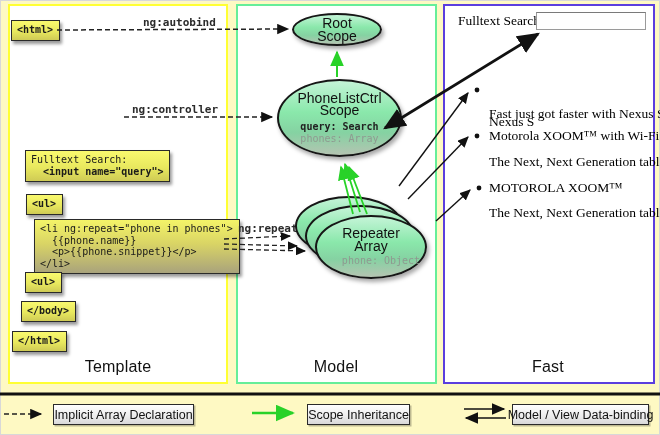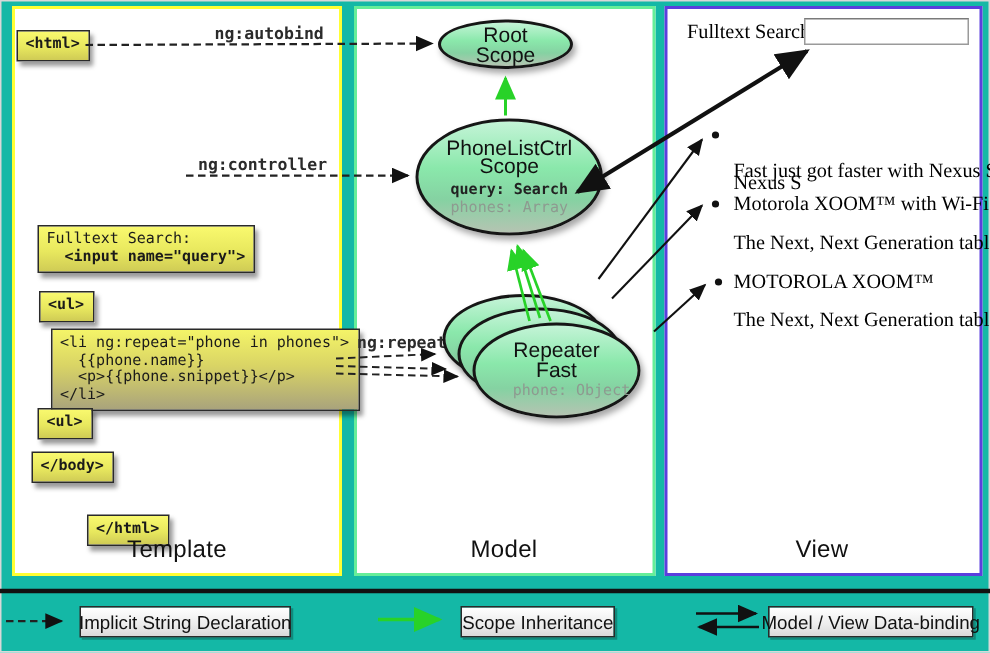--- a/index.html
+++ b/index.html
@@ -1,17 +1,17 @@
 <!DOCTYPE html>
 <html><head>
 <meta charset="utf-8">
 <style>
   html,body{margin:0;padding:0;background:#fff;}
   .canvas{
-    position:relative;width:660px;height:435px;background:#14b8a6;overflow:hidden;
+    position:relative;width:660px;height:435px;background:#fef9c3;overflow:hidden;
     font-family:"Liberation Sans",sans-serif;outline:1px solid #d8d8d8;outline-offset:-1px;
   }
   
   .frame{position:absolute;top:4px;height:380px;background:#fff;box-sizing:border-box;}
   .frame-template{left:8px;width:220px;border:2px solid #ffff33;}
   .frame-model{left:236px;width:201px;border:2px solid #66ee99;}
   .frame-view{left:443px;width:212px;border:2px solid #5b3ede;}
   .col-label{
     position:absolute;font-size:16px;font-weight:500;color:#111;letter-spacing:.2px;
     text-align:center;white-space:nowrap;
@@ -77,21 +77,21 @@
   <div class="code-box bold" style="left:11px;top:20px;">&lt;html&gt;</div>
   <div class="code-box" style="left:25px;top:150px;"><span>Fulltext Search:</span>
 <span class="code-line-bold">  &lt;input name="query"&gt;</span></div>
   <div class="code-box bold" style="left:26px;top:194px;">&lt;ul&gt;</div>
   <div class="code-box large" style="left:34px;top:219px;">&lt;li ng:repeat="phone in phones"&gt;
   {{phone.name}}
   &lt;p&gt;{{phone.snippet}}&lt;/p&gt;
 &lt;/li&gt;</div>
   <div class="code-box bold" style="left:25px;top:272px;">&lt;ul&gt;</div>
   <div class="code-box bold" style="left:21px;top:301px;">&lt;/body&gt;</div>
-  <div class="code-box bold" style="left:12px;top:343px;margin-left:46px;">&lt;/html&gt;</div>
+  <div class="code-box bold" style="left:12px;top:331px;">&lt;/html&gt;</div>
 
   <div class="arrow-label" style="left:143px;top:16px;">ng:autobind</div>
   <div class="arrow-label" style="left:132px;top:103px;">ng:controller</div>
   <div class="arrow-label" style="left:238px;top:222px;">ng:repeat</div>
 
   <div class="scope" style="left:292px;top:13px;width:90px;height:33px;">
     <div class="scope-title">Root
 Scope</div>
   </div>
 
@@ -99,41 +99,41 @@
     <div class="scope-title">PhoneListCtrl
 Scope</div>
     <div class="scope-prop prop-strong" style="margin-top:4px;">query: Search</div>
     <div class="scope-prop prop-muted">phones: Array</div>
   </div>
 
   <div class="scope" style="left:295px;top:196px;width:108px;height:60px;"></div>
   <div class="scope" style="left:305px;top:205px;width:110px;height:62px;"></div>
   <div class="scope" style="left:315px;top:215px;width:112px;height:64px;">
     <div class="scope-title">Repeater
-Fast</div>
+Array</div>
     <div class="scope-prop prop-muted" style="margin-top:3px;padding-left:20px;">phone: Object</div>
   </div>
 
   <div class="view-search-label" style="left:458px;top:13px;">Fulltext Search:</div>
   <input class="view-search-input" style="left: 536px; top: 12px;" value="">
 
   <div class="view-item-title" style="left:489px;top:80px;margin-top:34px;">Nexus S</div>
   <div class="view-item-desc" style="left:489px;top:106px;">Fast just got faster with Nexus S.</div>
 
   <div class="view-item-title" style="left:489px;top:128px;">Motorola XOOM™  with Wi-Fi</div>
   <div class="view-item-desc" style="left:489px;top:154px;">The Next, Next Generation tablet.</div>
 
   <div class="view-item-title" style="left:489px;top:180px;">MOTOROLA XOOM™</div>
   <div class="view-item-desc" style="left:489px;top:205px;">The Next, Next Generation tablet.</div>
 
   <div class="col-label" style="left:60px;top:358px;width:116px;">Template</div>
   <div class="col-label" style="left:278px;top:358px;width:116px;">Model</div>
-  <div class="col-label" style="left:490px;top:358px;width:116px;">View</div>
+  <div class="col-label" style="left:490px;top:358px;width:116px;">Fast</div>
 
-  <div class="legend-box" style="left:53px;top:404px;width:141px;">Implicit String Declaration</div>
+  <div class="legend-box" style="left:53px;top:404px;width:141px;">Implicit Array Declaration</div>
   <div class="legend-box" style="left:307px;top:404px;width:103px;">Scope Inheritance</div>
   <div class="legend-box" style="left:512px;top:404px;width:137px;">Model / View Data-binding</div>
 
   <svg class="arrow-layer" width="660" height="435" viewBox="0 0 660 435">
     <defs>
       <marker id="mb" markerWidth="9" markerHeight="8" refX="7.2" refY="3.5" orient="auto-start-reverse">
         <path d="M0,0 L8,3.5 L0,7 z" fill="#111"></path>
       </marker>
       <marker id="mg" markerWidth="9" markerHeight="8" refX="7.2" refY="3.5" orient="auto-start-reverse">
         <path d="M0,0 L8,3.5 L0,7 z" fill="#28d228"></path>

